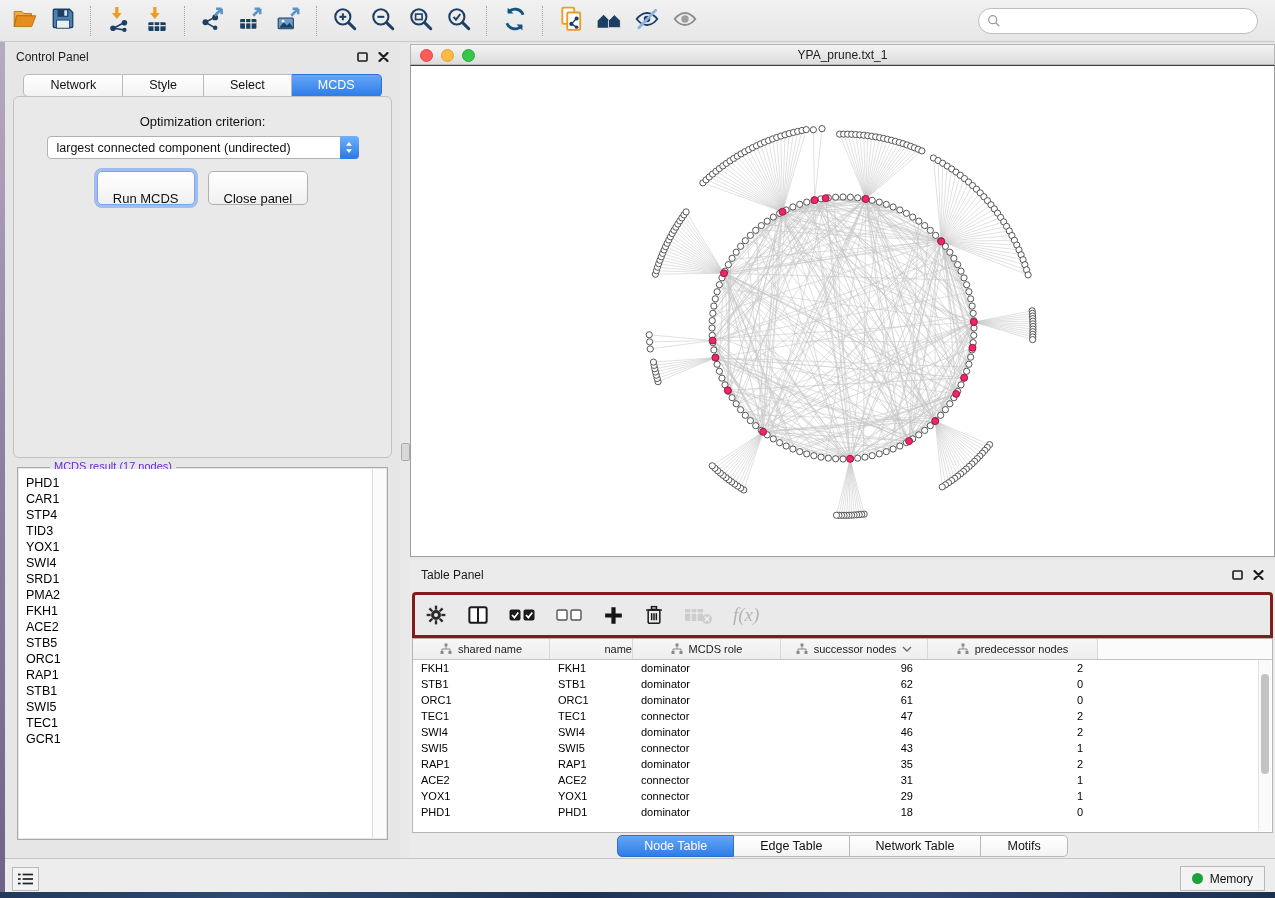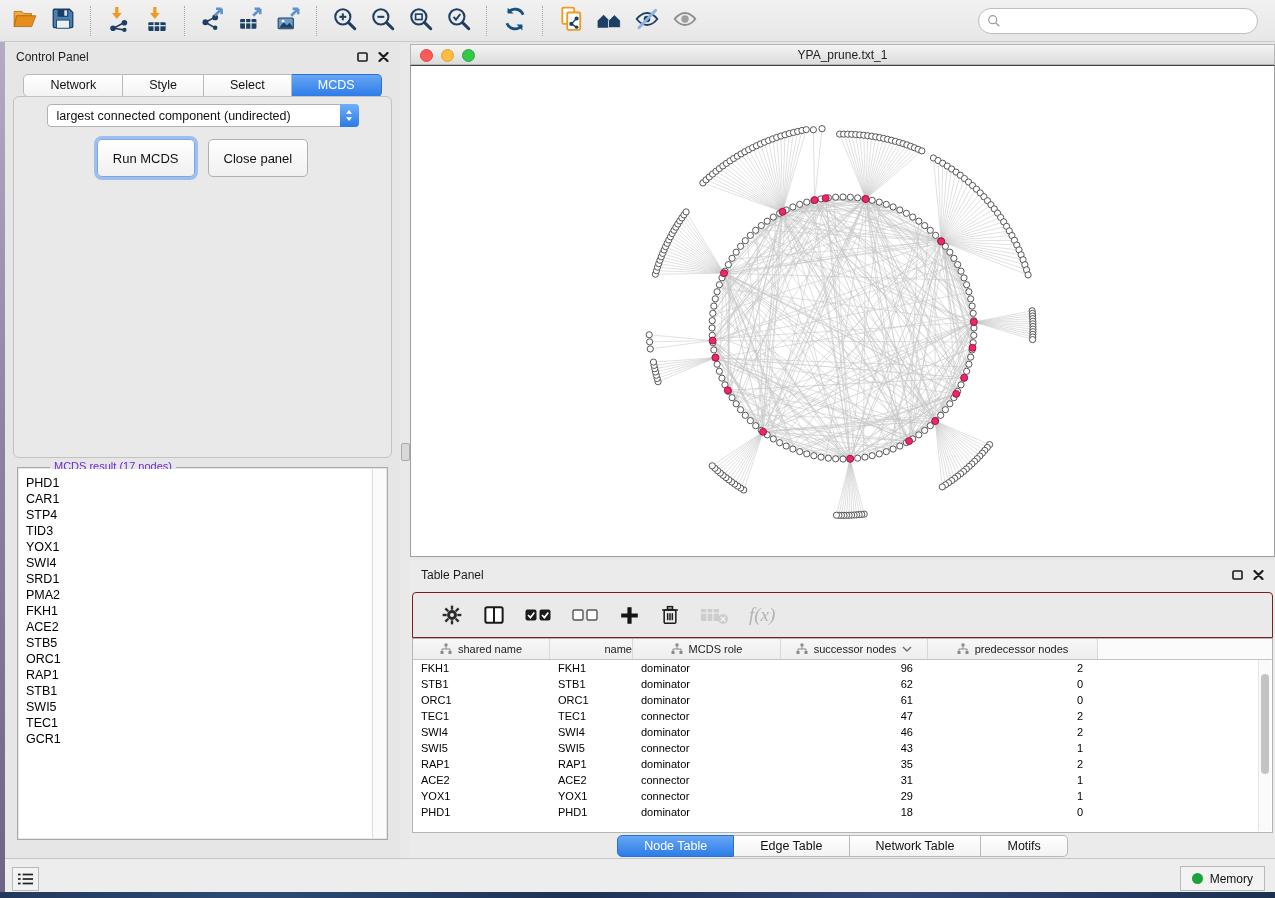--- a/index.html
+++ b/index.html
@@ -36,21 +36,21 @@
   .seg-tab.active{background:linear-gradient(#66a7f5,#2d7ce8);color:#fff;border-color:#2e6fd0;}
   .cp-body{position:absolute;left:8px;right:8px;top:52px;height:362px;box-sizing:border-box;
     border:1px solid #c2c2c2;border-radius:6px;background:#e9e9e9;}
   .opt-label{text-align:center;margin-top:17px;font-size:13px;color:#111;}
   .combo{margin:7px auto 0;width:312px;height:23px;background:#fff;border:1px solid #b2b2b2;
     border-radius:4px;display:flex;align-items:center;box-sizing:border-box;}
   .combo-text{flex:1;font-size:12.5px;padding-left:9px;color:#111;white-space:nowrap;}
   .combo-step{width:19px;height:23px;margin:-1px -1px -1px 0;border-radius:0 4px 4px 0;
     background:linear-gradient(#6fb0f8,#2b79e7);display:flex;align-items:center;justify-content:center;}
   .btn-row{display:flex;justify-content:center;gap:13px;margin-top:12px;}
-  .mac-btn{height:38px;line-height:21px;padding:8px 15px;background:linear-gradient(#ffffff,#f0f0f0);
+  .mac-btn{height:29px;line-height:21px;padding:16px 15px;background:linear-gradient(#ffffff,#f0f0f0);
     border:1px solid #b0b0b0;border-radius:5px;font-size:13px;color:#111;}
   .mac-btn.focused{box-shadow:0 0 0 3px rgba(100,155,240,.55);border-color:#79a7ef;}
   .result-group{position:absolute;left:12px;right:12px;top:423px;height:371px;border:1px solid #a9a9a9;}
   .result-legend{position:absolute;top:-8px;left:8px;background:#e6e6e6;padding:0 4px;font-size:11px;color:#6d28d9;margin-left:24px;}
   .result-list{position:absolute;inset:1px;background:#fff;overflow:hidden;padding:6px 0 0 7px;}
   .result-item{font-size:12.5px;line-height:16px;color:#000;}
   .result-scroll{position:absolute;top:1px;bottom:1px;right:1px;width:13px;background:#fbfbfb;border-left:1px solid #ddd;}
   
   .v-splitter{position:absolute;left:400px;top:44px;width:10px;height:814px;background:#e9e9e9;}
   .v-splitter .knob{position:absolute;left:1px;top:399px;width:7px;height:16px;background:#d9d9d9;
@@ -65,22 +65,22 @@
   .tl.yellow{background:#fdbc40;border:1px solid #e0a334;box-sizing:border-box;}
   .tl.green{background:#34c84a;border:1px solid #2aa73d;box-sizing:border-box;}
   .net-title{font-size:12px;color:#222;}
   .net-canvas{position:absolute;left:0;right:0;top:21px;bottom:0;background:#fff;box-sizing:border-box;
     border:1px solid #9e9e9e;border-top:1px solid #414141;}
   .net-canvas svg{position:absolute;inset:0;width:100%;height:100%;}
   
   .table-panel{position:absolute;left:410px;top:560px;width:865px;height:298px;background:#ebebeb;}
   .tp-header{position:absolute;left:0;right:0;top:0;height:30px;display:flex;align-items:center;padding:0 11px;box-sizing:border-box;}
   .tp-toolbar{position:absolute;left:2px;right:2px;top:32px;height:46px;box-sizing:border-box;
-    background:#eaeaea;border:1px solid #7f1d1d;border-radius:4px 4px 0 0;
-    display:flex;align-items:center;padding-left:28px;gap:20px;}
+    background:#eaeaea;border:3px solid #7f1d1d;border-radius:4px 4px 0 0;
+    display:flex;align-items:center;padding-left:10px;gap:20px;}
   .tpi{display:flex;align-items:center;justify-content:center;height:28px;}
   .tpi svg{display:block;}
   .fx{font-family:"Liberation Serif",serif;font-style:italic;font-size:19px;color:#b3b3b3;}
   .tp-table{position:absolute;left:2px;right:2px;top:78px;height:195px;box-sizing:border-box;
     background:#fff;border:1px solid #b5b5b5;}
   .th-row{display:flex;height:20px;background:linear-gradient(#f7f7f7,#eeeeee);border-bottom:1px solid #c4c4c4;}
   .th-cell{box-sizing:border-box;border-right:1px solid #d8d8d8;display:flex;align-items:center;
     justify-content:center;gap:6px;font-size:11px;color:#222;}
   .th-fill{flex:1;background:#fbfbfb;}
   .tr-row{display:flex;height:16px;align-items:center;font-size:11px;color:#000;}
@@ -275,20 +275,21 @@
     </div>
     <div class="cp-tabs">
         <span class="seg" id="cp-tabs">
           <span class="seg-tab">Network</span>
           <span class="seg-tab">Style</span>
           <span class="seg-tab">Select</span>
           <span class="seg-tab active">MCDS</span>
         </span>
       </div>
     <div class="cp-body">
+      <div class="opt-label">Optimization criterion:</div>
       <div class="combo">
         <span class="combo-text">largest connected component (undirected)</span>
         <span class="combo-step">
             <svg width="8" height="13" viewBox="0 0 8 13">
               <path d="M4 1l3 3.7H1z" fill="#fff"></path>
               <path d="M4 12L1 8.3h6z" fill="#fff"></path>
             </svg>
           </span>
       </div>
       <div class="btn-row">

